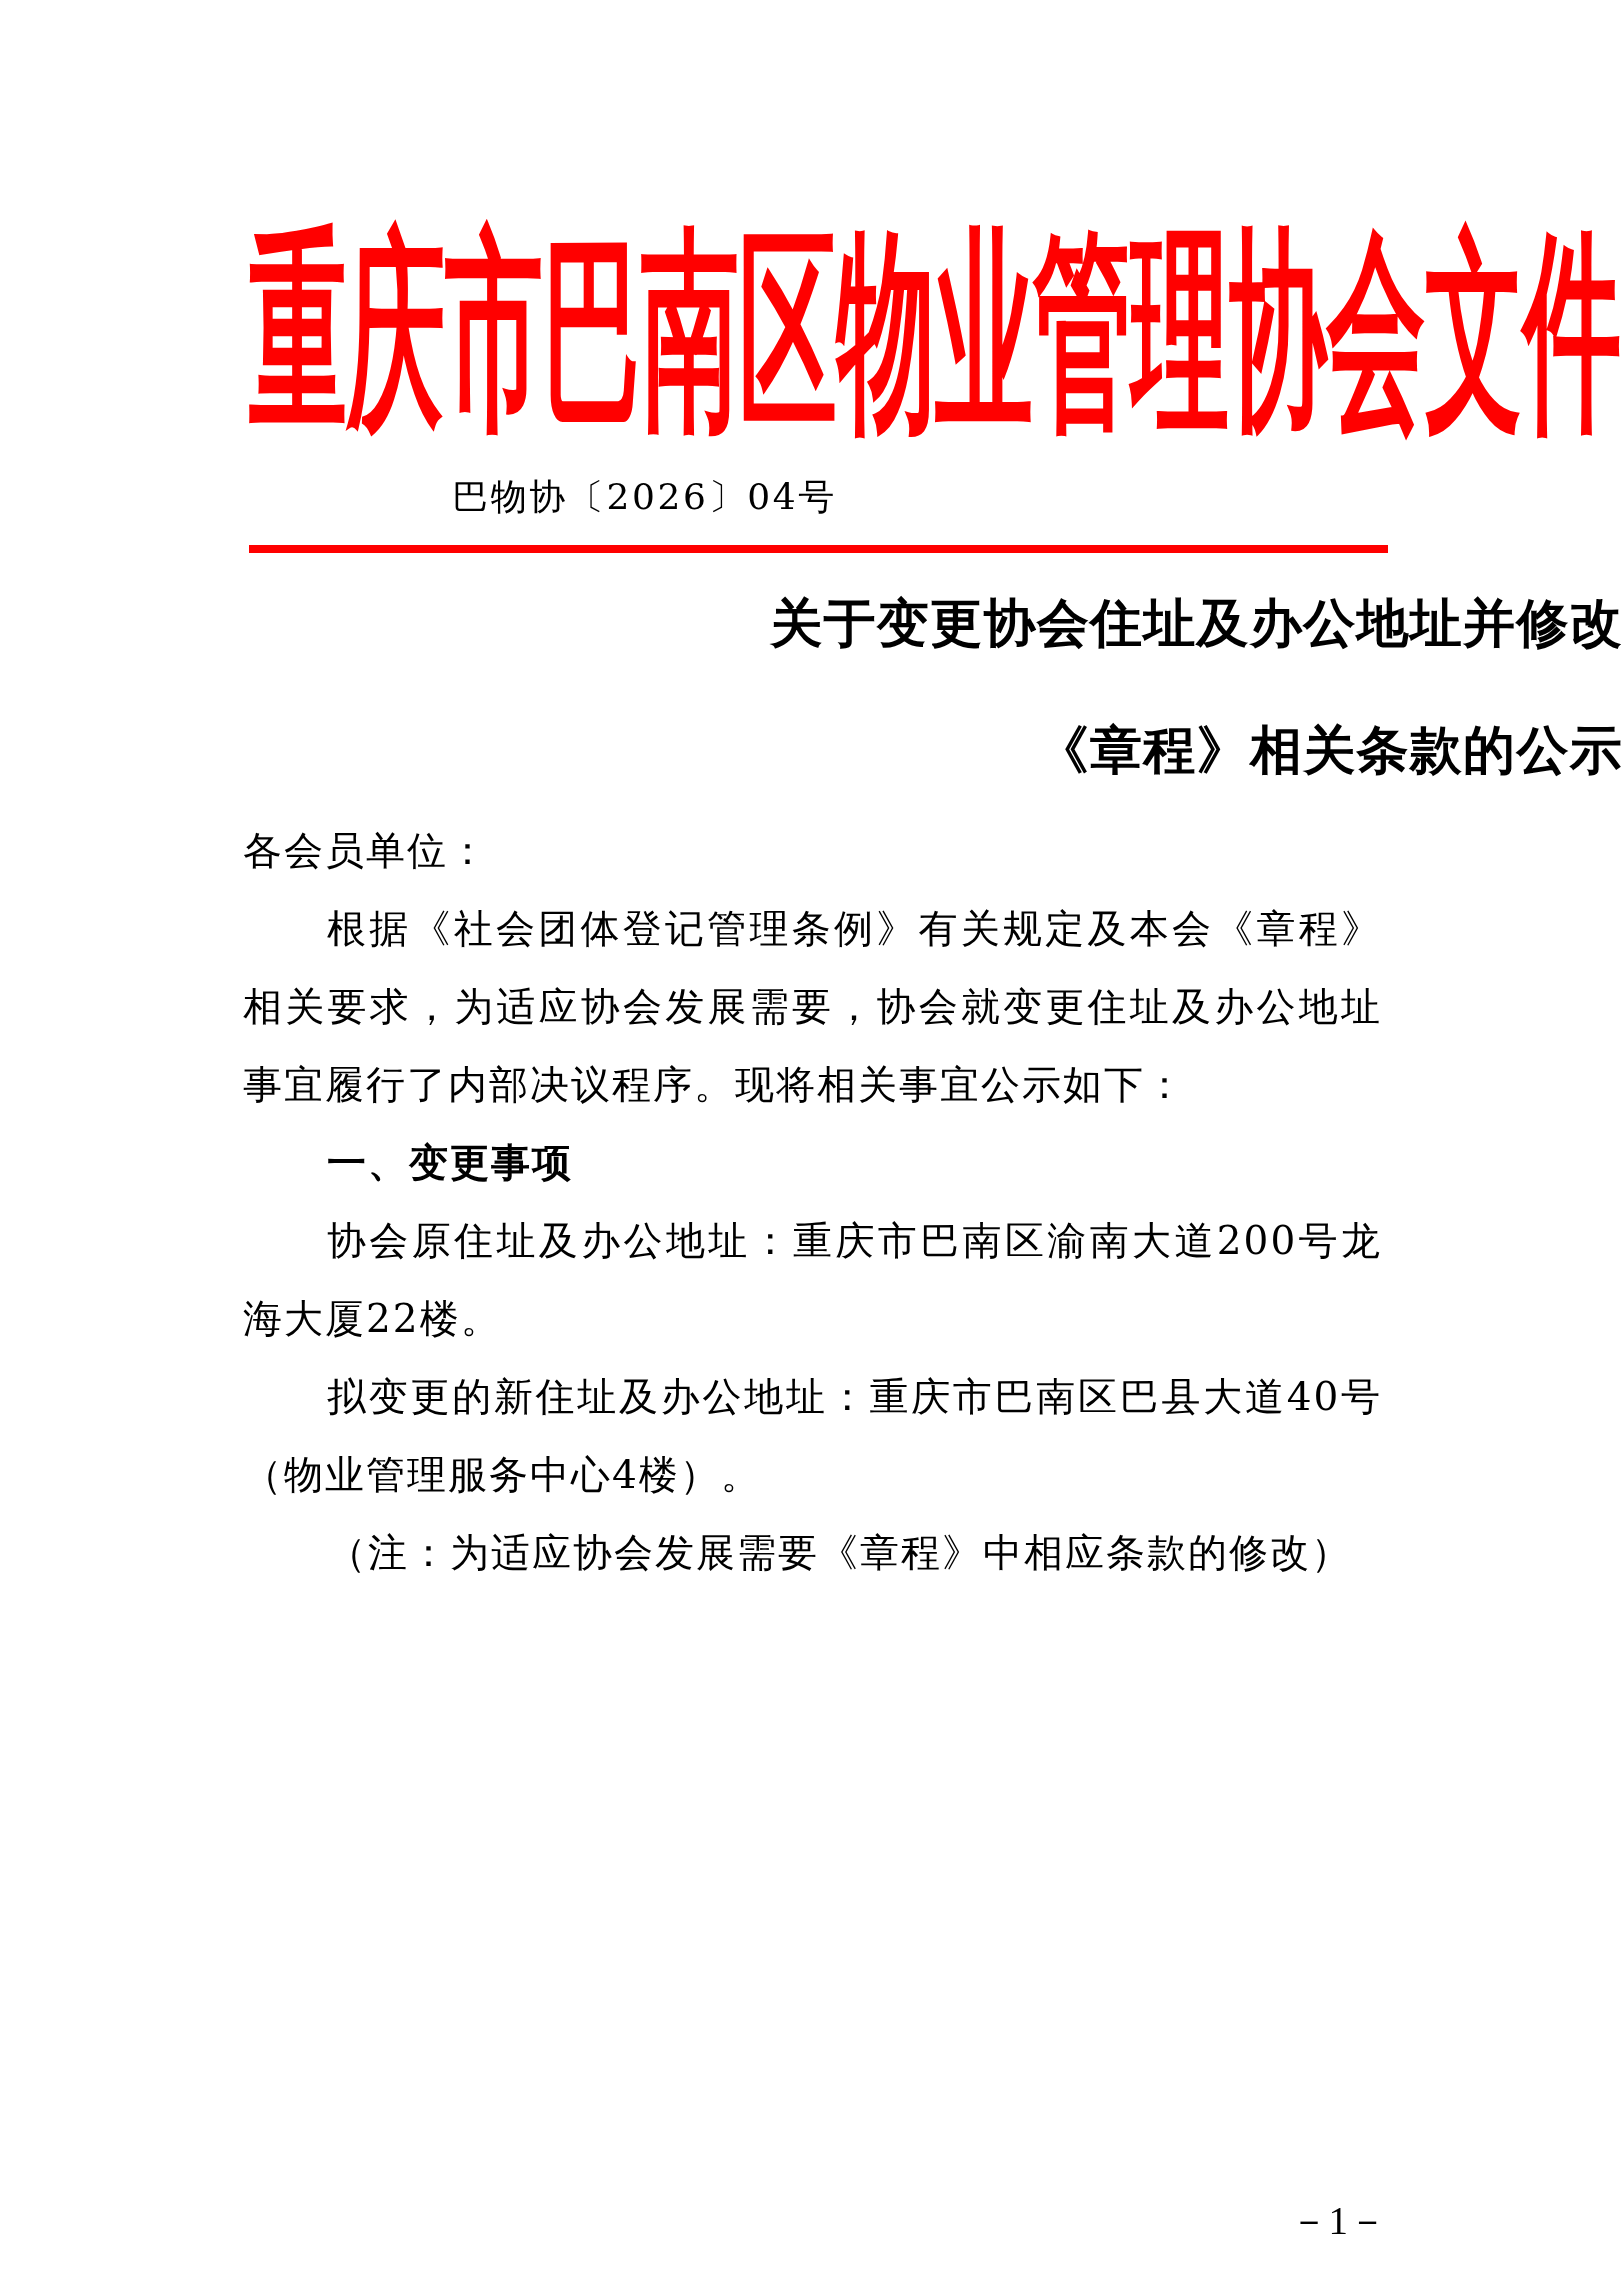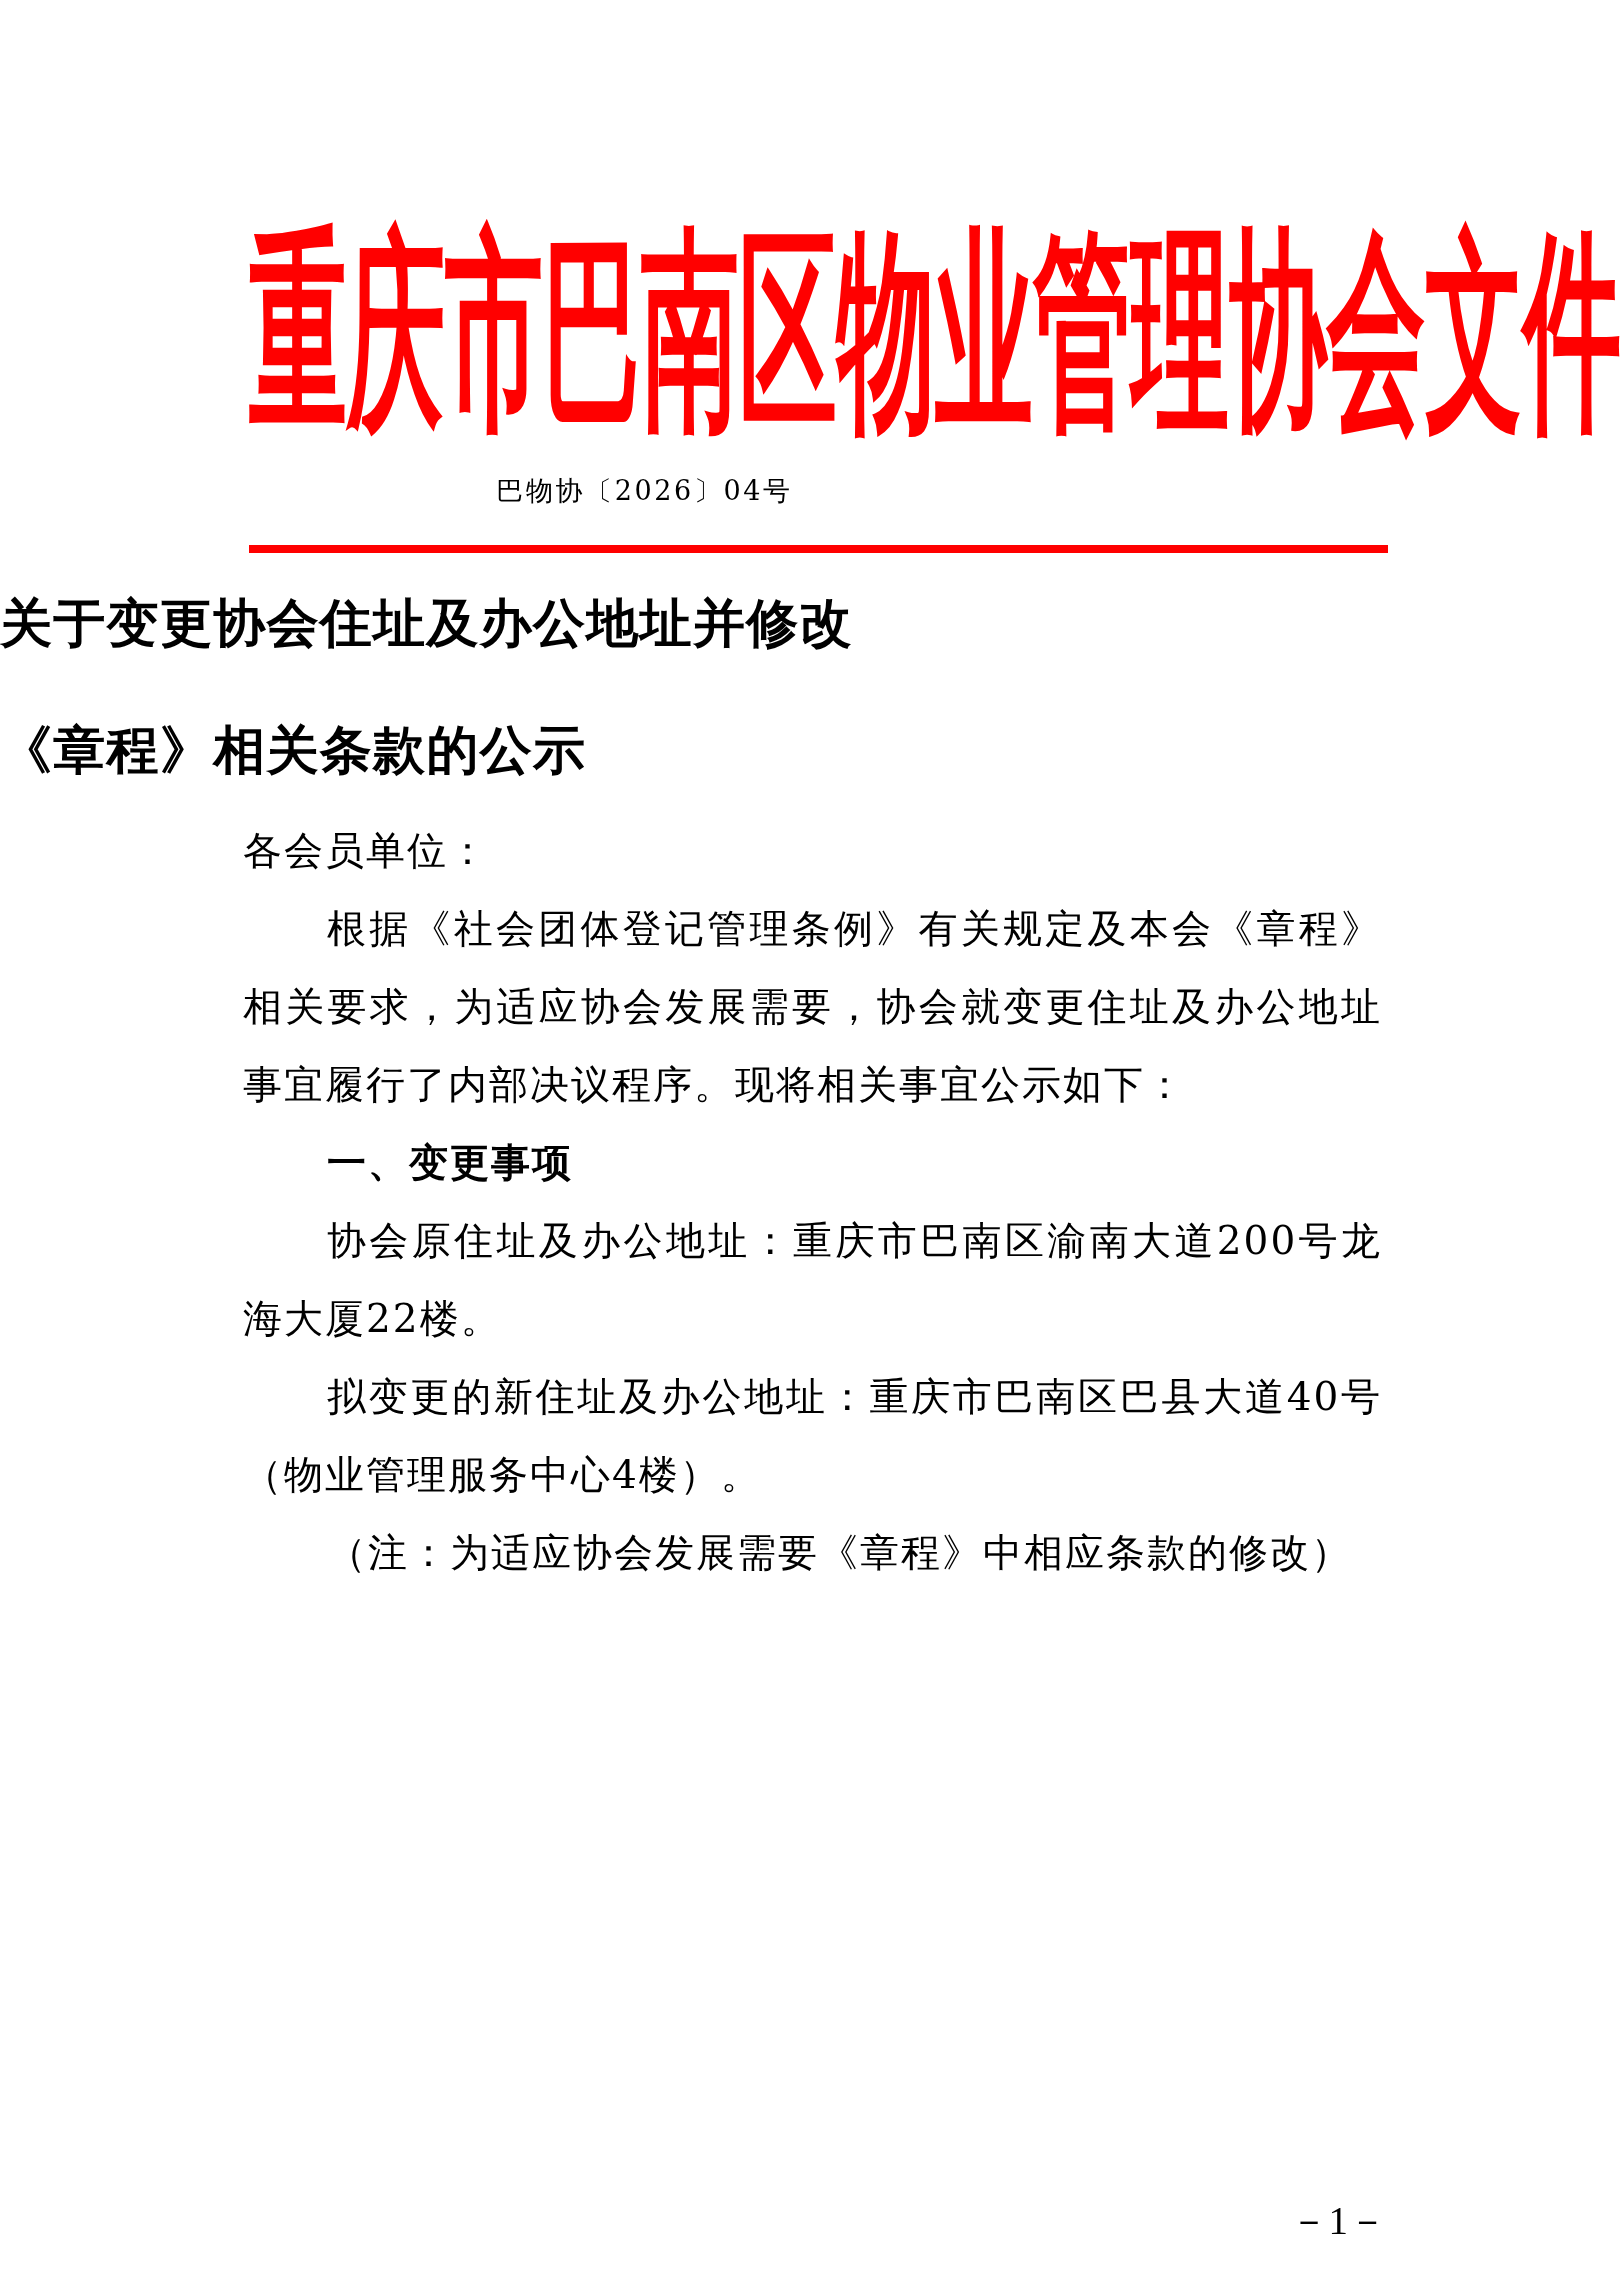--- a/index.html
+++ b/index.html
@@ -6,23 +6,23 @@
   body { width:1623px; height:2295px; position:relative; overflow:hidden;
          font-family:"DejaVu Serif","Liberation Serif",serif; color:#000; }
   .page { position:absolute; left:0; top:0; width:1623px; height:2295px; background:#fff; }
   .masthead { position:absolute; left:249px; width:1139px; top:216px; height:229px;
               display:flex; justify-content:space-between; align-items:center;
               color:#ff0000; font-family:"DejaVu Sans","Liberation Sans",sans-serif;
               font-weight:bold; }
   .masthead span { display:inline-block; font-size:98px; line-height:1;
                    transform:scaleY(2.2); transform-origin:center; }
   .docno { position:absolute; left:0; width:1289px; top:473px; text-align:center;
-           font-size:27px; letter-spacing:2.6px; }
+           font-size:36px; letter-spacing:2.6px; }
   .rule { position:absolute; left:249px; width:1139px; top:545px; height:7.9px; background:#ff0000; }
-  .title { position:absolute; left:0; width:1623px; text-align:left;
+  .title { position:absolute; left:0; width:1623px; text-align:right;
            font-family:"DejaVu Sans","Liberation Sans",sans-serif; font-weight:bold;
            font-size:52px; letter-spacing:1.3px; }
   .t1 { top:589px; }
   .t2 { top:716px; }
   .body { position:absolute; left:243px; width:1139px; top:812px;
           font-size:39px; line-height:78px; letter-spacing:2px; }
   .body p { margin:0; text-align:justify; text-align-last:left; }
   .indent { text-indent:84px; }
   .heading { font-family:Liberation Sans, sans-serif; font-weight:bold; }
   .pageno { position:absolute; right:236px; top:2194px; font-size:39px;

